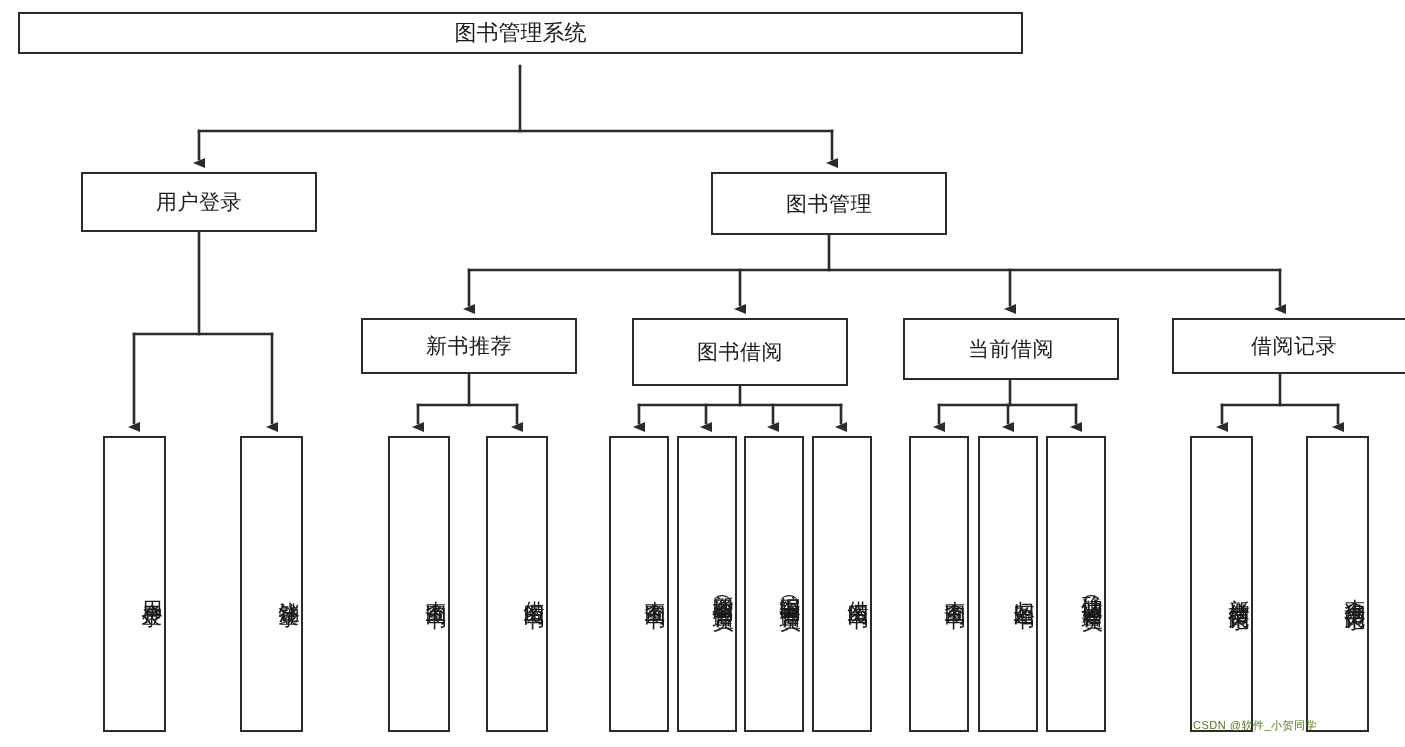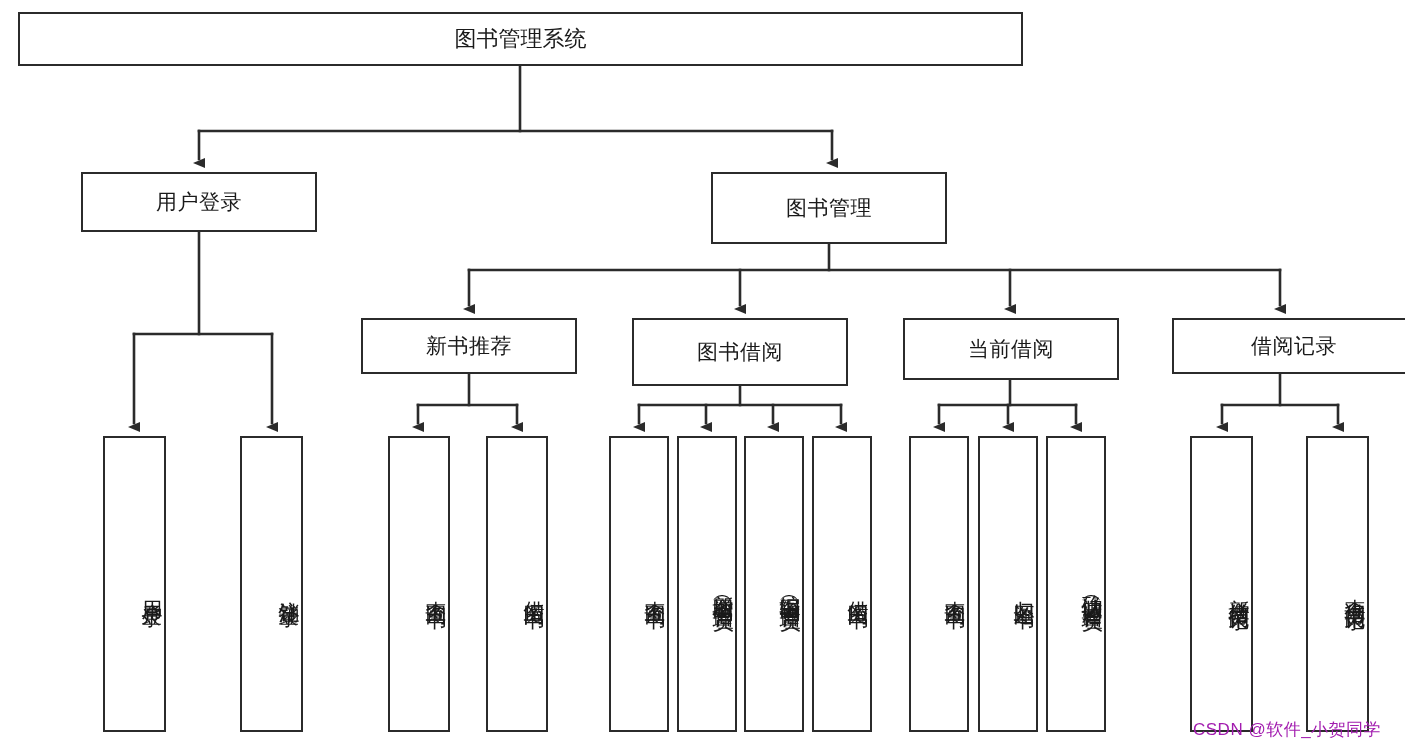--- a/index.html
+++ b/index.html
@@ -53,22 +53,22 @@
     font-size: 21px;
     letter-spacing: 2.5px;
   }
   .node.vert .vtext {
     writing-mode: vertical-rl;
     text-orientation: upright;
     display: block;
   }
   .watermark {
     position: absolute;
-    font-size: 17px;
-    color: #a21caf;
+    font-size: 11px;
+    color: #4d7c0f;
     white-space: nowrap;
     letter-spacing: 0.5px;
   }
 </style>
 </head>
 <body>
 
 <div id="canvas">
 
   <svg id="wires" viewBox="0 0 1405 747">
@@ -116,28 +116,28 @@
       <path d="M1008,405 L1008,423" marker-end="url(#arrow)"></path>
       <path d="M1076,405 L1076,423" marker-end="url(#arrow)"></path>
 
       <path d="M1280,374 L1280,405"></path>
       <path d="M1222,405 L1338,405"></path>
       <path d="M1222,405 L1222,423" marker-end="url(#arrow)"></path>
       <path d="M1338,405 L1338,423" marker-end="url(#arrow)"></path>
     </g>
   </svg>
 
-  <div class="node root" style="left:18px; top:12px; width:1005px; height:54px;">
+  <div class="node root" style="left:18px; top:12px; width:1005px; height:42px;">
     <span>图书管理系统</span>
   </div>
 
   <div class="node horiz" style="left:81px; top:172px; width:236px; height:60px;">
     <span>用户登录</span>
   </div>
-  <div class="node horiz" style="left:711px; top:172px; width:236px; height:72px;">
+  <div class="node horiz" style="left:711px; top:172px; width:236px; height:63px;">
     <span>图书管理</span>
   </div>
 
   <div class="node horiz" style="left:361px; top:318px; width:216px; height:56px;">
     <span>新书推荐</span>
   </div>
   <div class="node horiz" style="left:632px; top:318px; width:216px; height:68px;">
     <span>图书借阅</span>
   </div>
   <div class="node horiz" style="left:903px; top:318px; width:216px; height:62px;">

